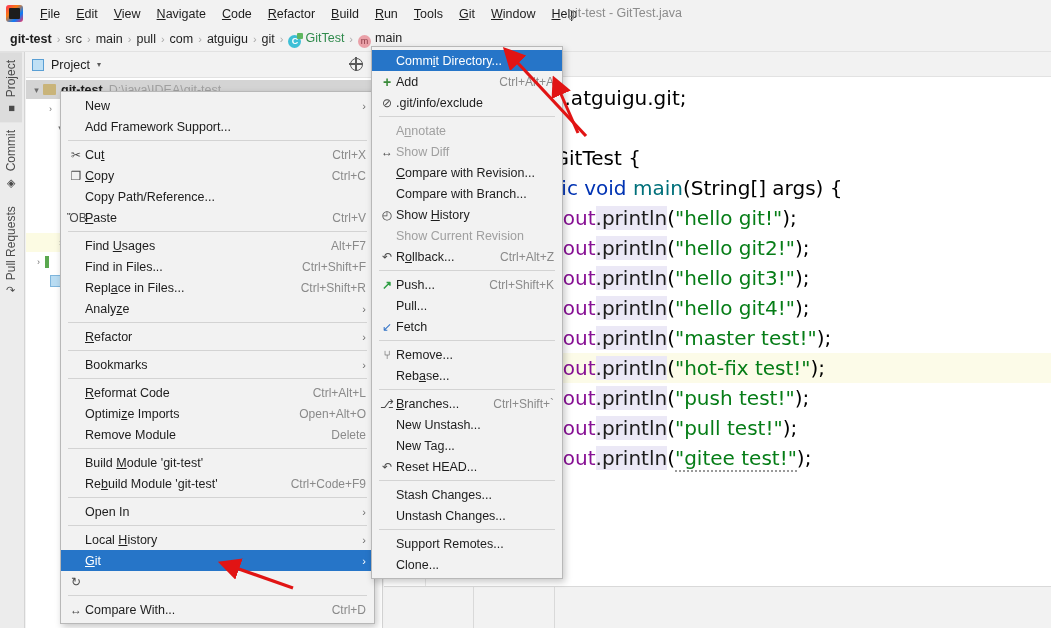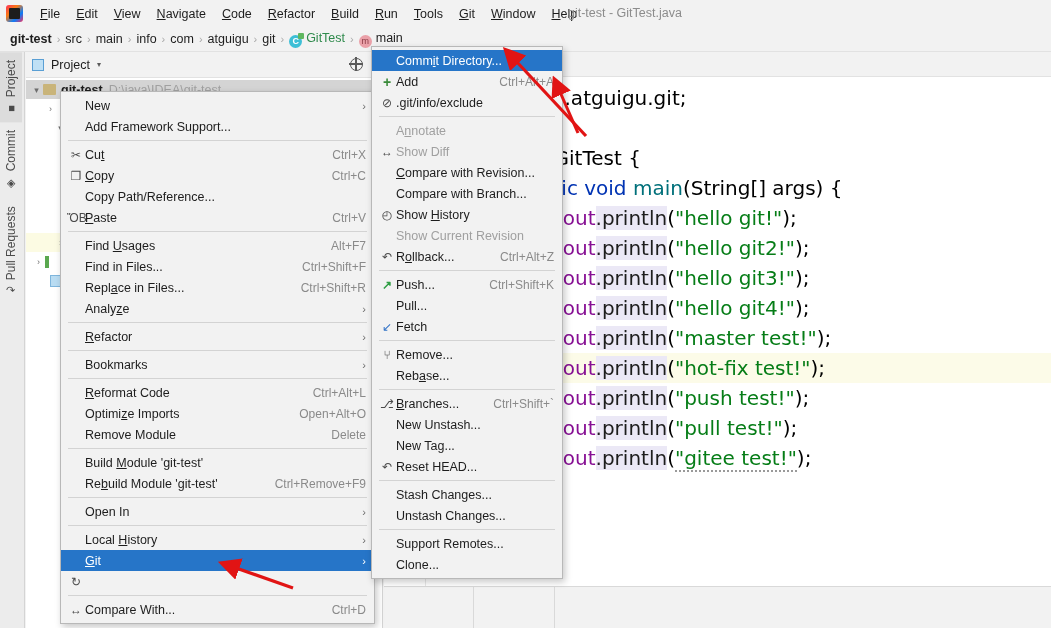--- a/index.html
+++ b/index.html
@@ -235,21 +235,21 @@
     <div class="win-title">git-test - GitTest.java</div>
   </div>
 
   <div class="breadcrumb" id="breadcrumb">
       <span class="crumb bold">git-test</span>
       <span class="crumb-sep">›</span>
       <span class="crumb">src</span>
       <span class="crumb-sep">›</span>
       <span class="crumb">main</span>
       <span class="crumb-sep">›</span>
-      <span class="crumb">info</span>
+      <span class="crumb">pull</span>
       <span class="crumb-sep">›</span>
       <span class="crumb">com</span>
       <span class="crumb-sep">›</span>
       <span class="crumb">atguigu</span>
       <span class="crumb-sep">›</span>
       <span class="crumb">git</span>
       <span class="crumb-sep">›</span>
       <span class="crumb green"><span class="crumb-ico">C</span>GitTest</span>
       <span class="crumb-sep">›</span>
       <span class="crumb"><span class="crumb-m">m</span>main</span>
@@ -409,21 +409,21 @@
         <span class="acc">Delete</span>
       </div>
       <div class="sep"></div>
       <div class="row">
         <span class="ico"></span>
         <span class="lbl">Build <u>M</u>odule 'git-test'</span>
       </div>
       <div class="row">
         <span class="ico"></span>
         <span class="lbl">Re<u>b</u>uild Module 'git-test'</span>
-        <span class="acc">Ctrl+Remove+F9</span>
+        <span class="acc">Ctrl+Code+F9</span>
       </div>
       <div class="sep"></div>
       <div class="row">
         <span class="ico"></span>
         <span class="lbl">Open In</span>
         <span class="arw">›</span>
       </div>
       <div class="sep"></div>
       <div class="row">
         <span class="ico"></span>

